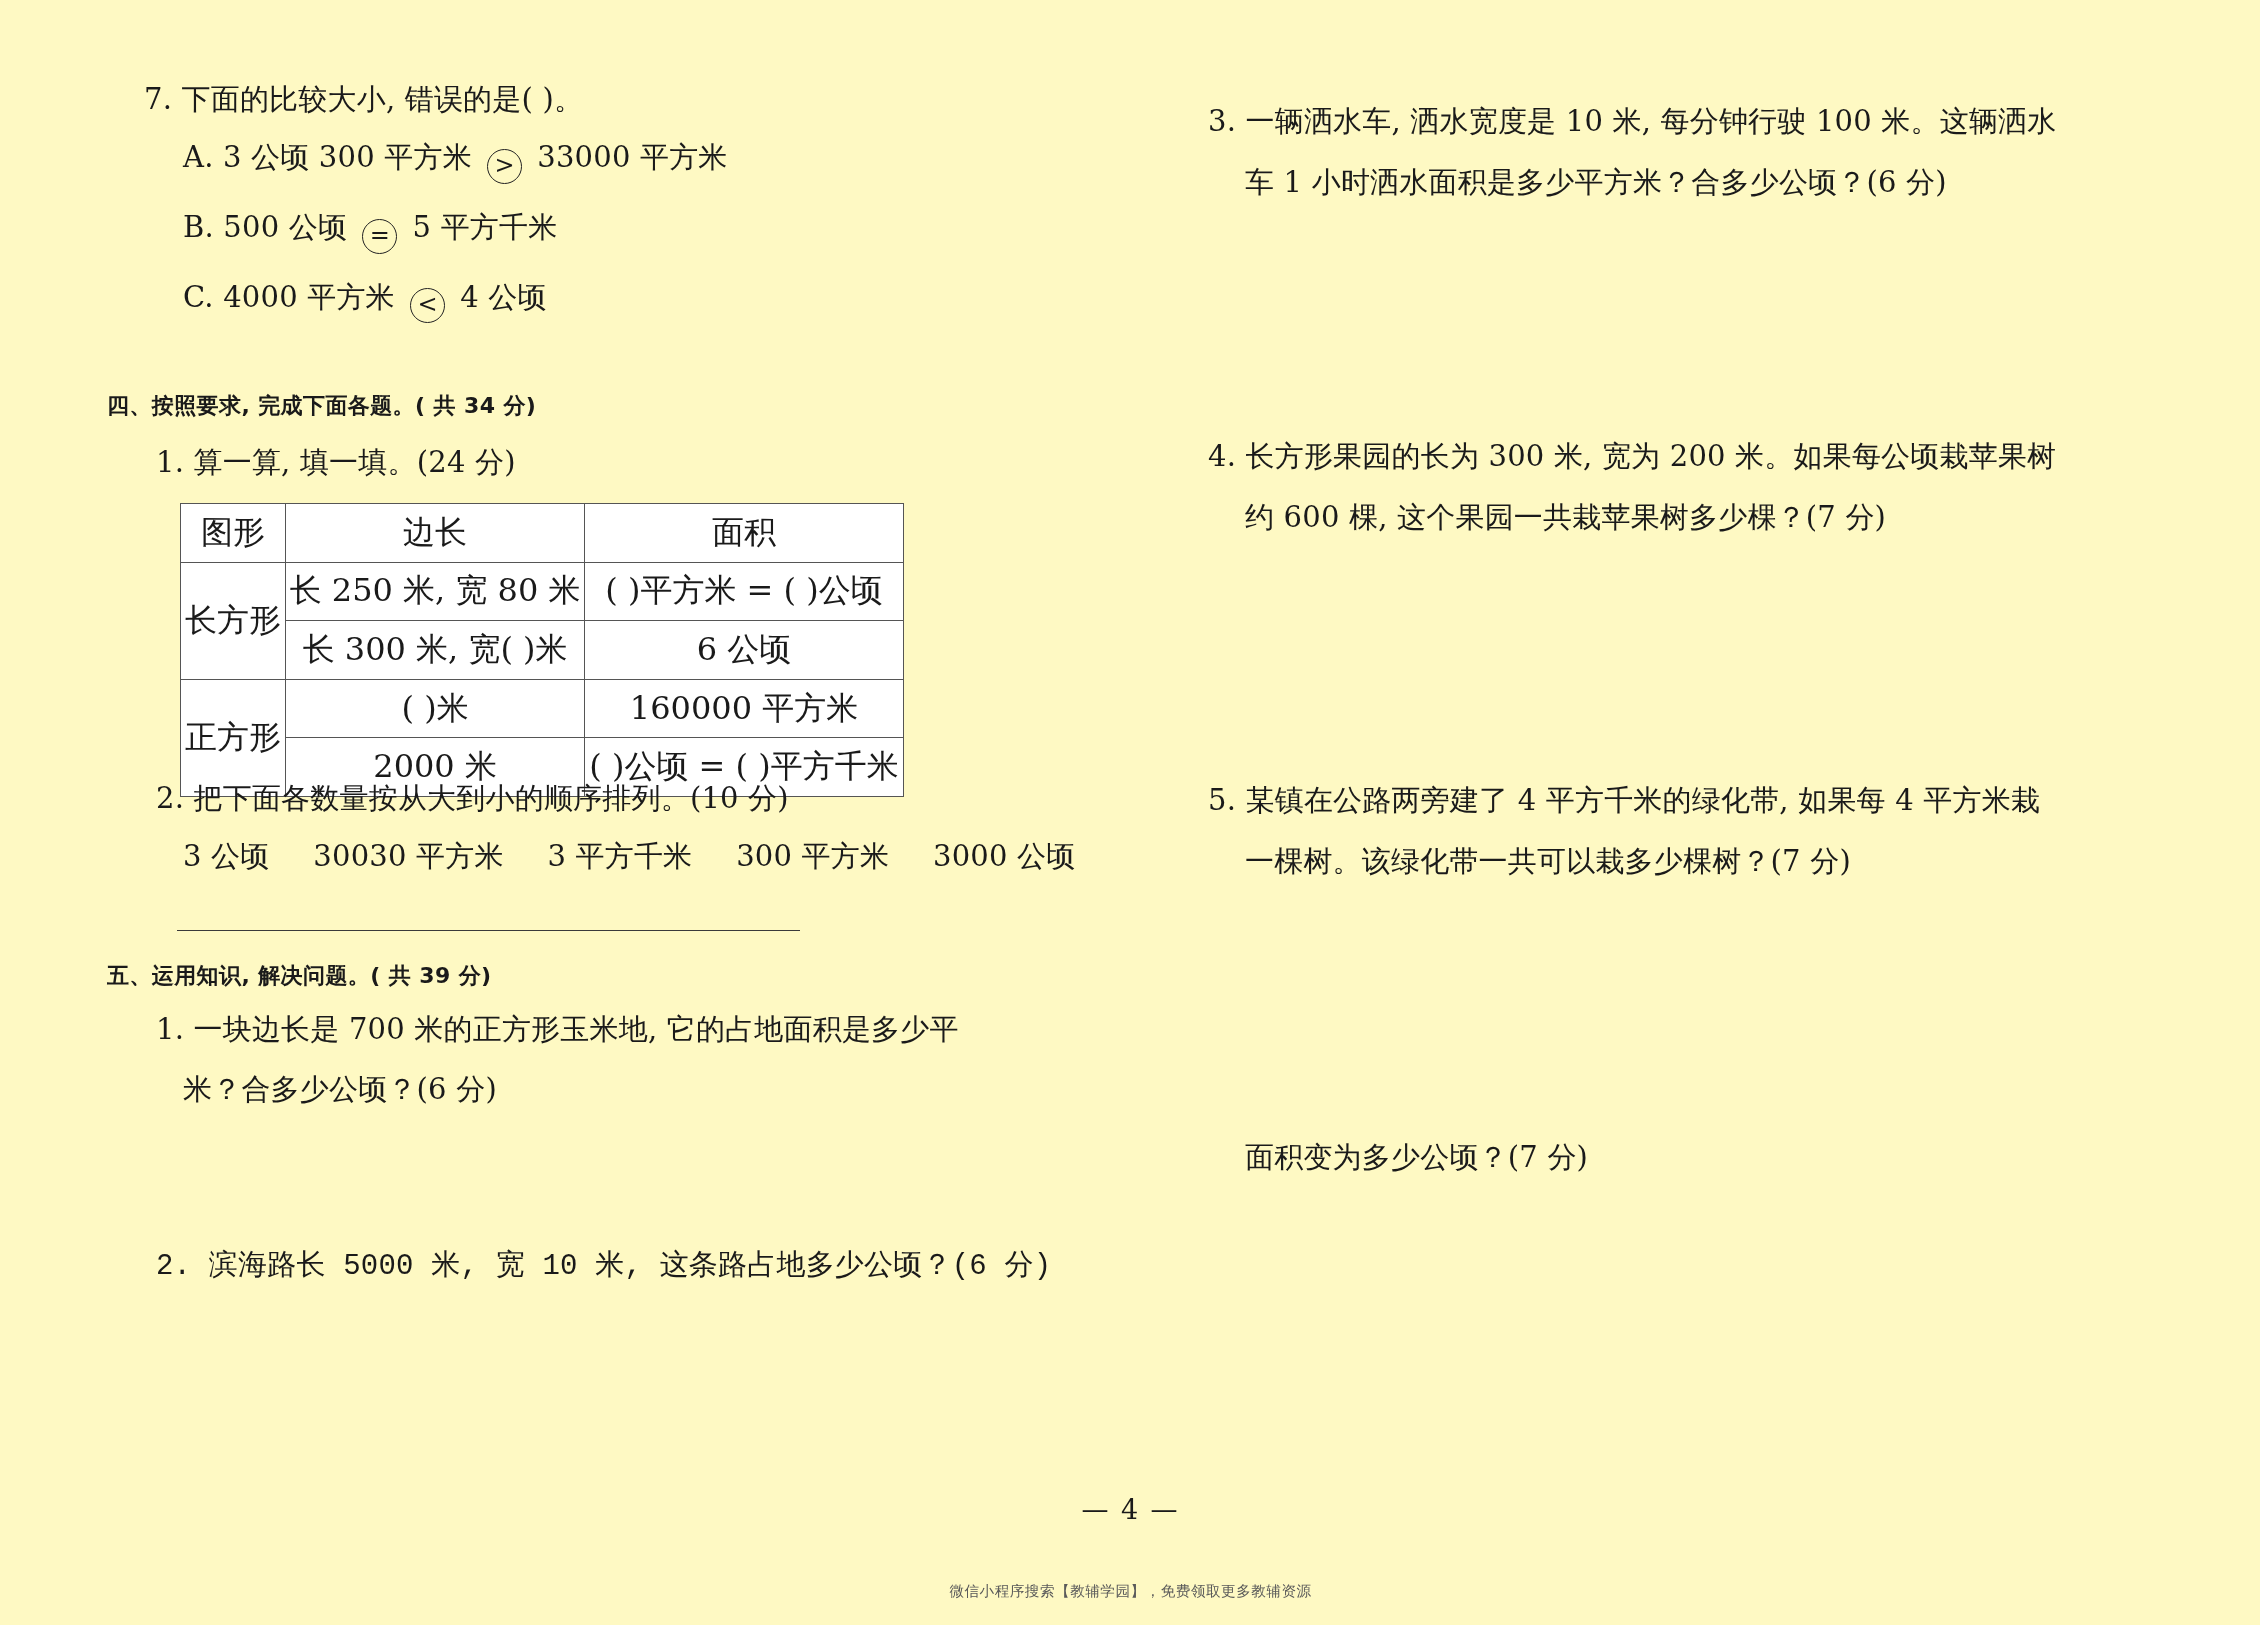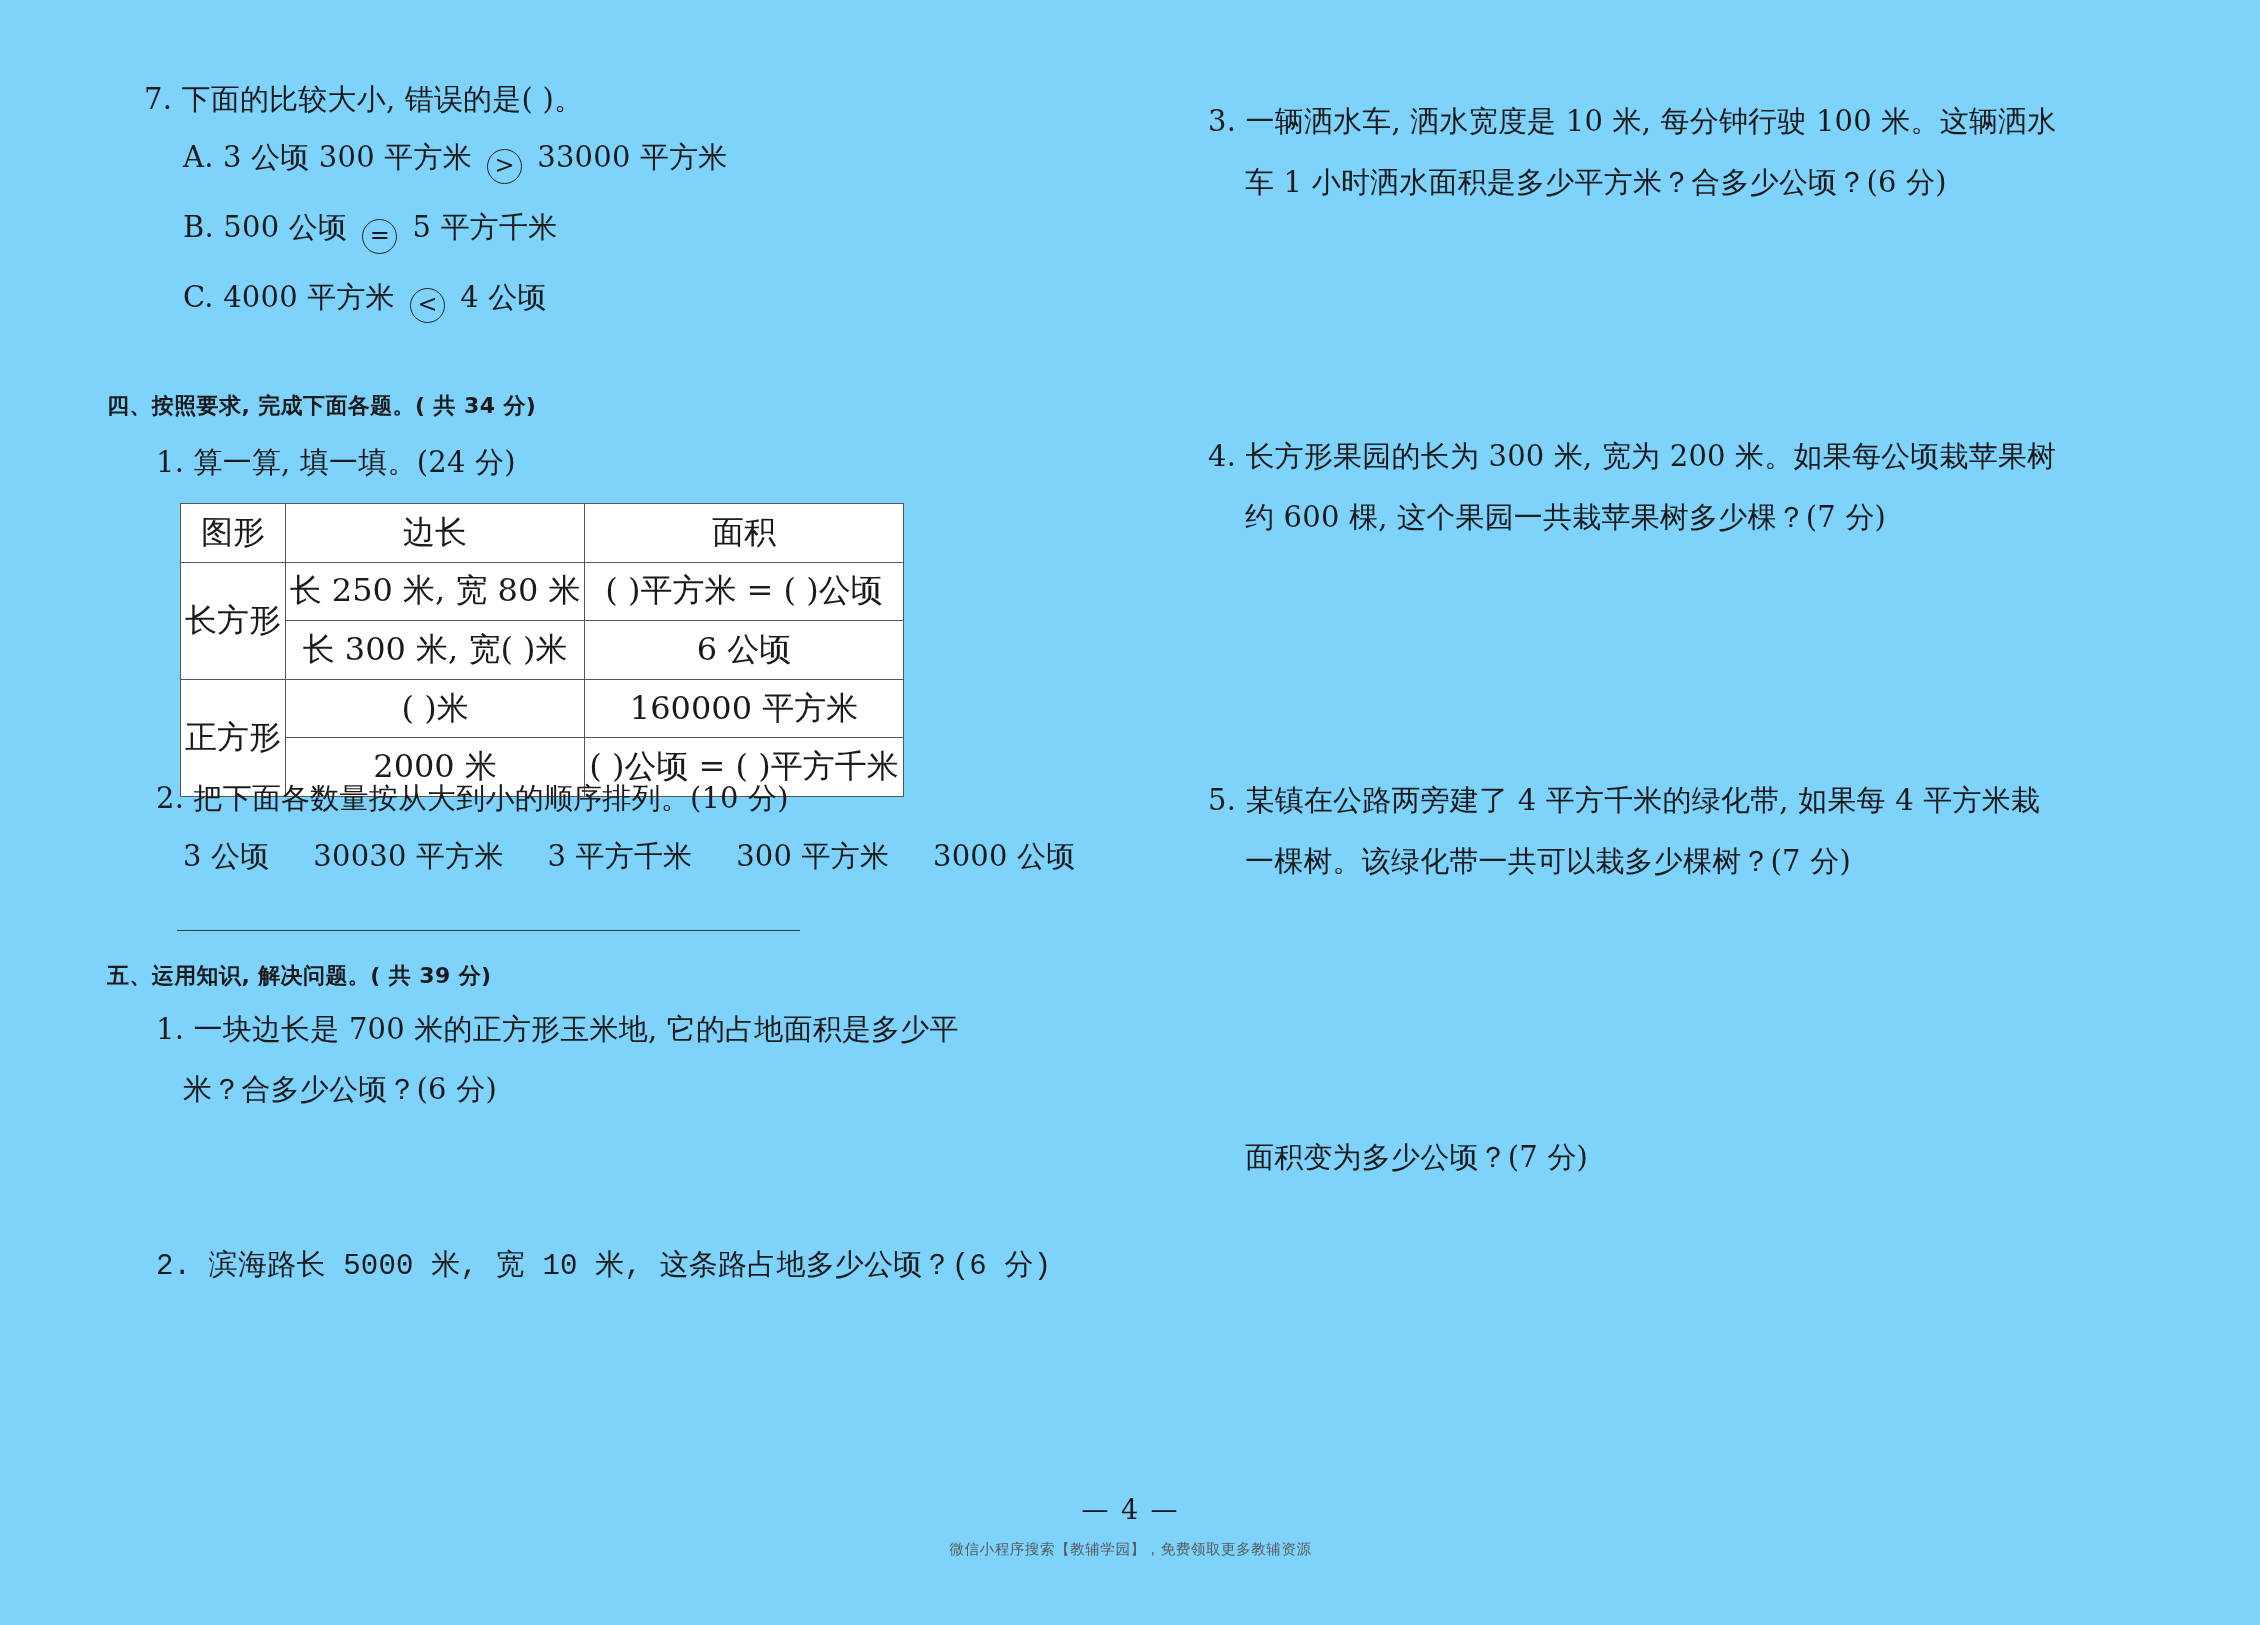--- a/index.html
+++ b/index.html
@@ -11,21 +11,21 @@
     width: 2261px;
     height: 1625px;
     position: relative;
     font-family: "DejaVu Serif", "Liberation Serif", serif;
     color: #1a1a1a;
     overflow: hidden;
   }
   .page {
     position: absolute;
     inset: 0;
-    background: #7dd3fc;
+    background: #fef9c3;
   }
   .col {
     position: absolute;
     top: 0;
     height: 1625px;
   }
   .col-left  { left: 107px; width: 767px; }
   .col-right { left: 1208px; width: 912px; }
 
   
@@ -228,16 +228,16 @@
     </div>
 
     <div class="q-block" style="top:1111px; left:0;">
       <div class="line" style="margin-top:32px; padding-left:37px;">面积变为多少公顷？(7 分)</div>
     </div>
 
   </div>
 
   <div class="page-num" style="top:1494px; left:0;">— 4 —</div>
 
-  <div class="footer-note" style="top:1540px; left:0;">微信小程序搜索【教辅学园】，免费领取更多教辅资源</div>
+  <div class="footer-note" style="top:1582px; left:0;">微信小程序搜索【教辅学园】，免费领取更多教辅资源</div>
 
 </div>
 
 
 </body></html>

